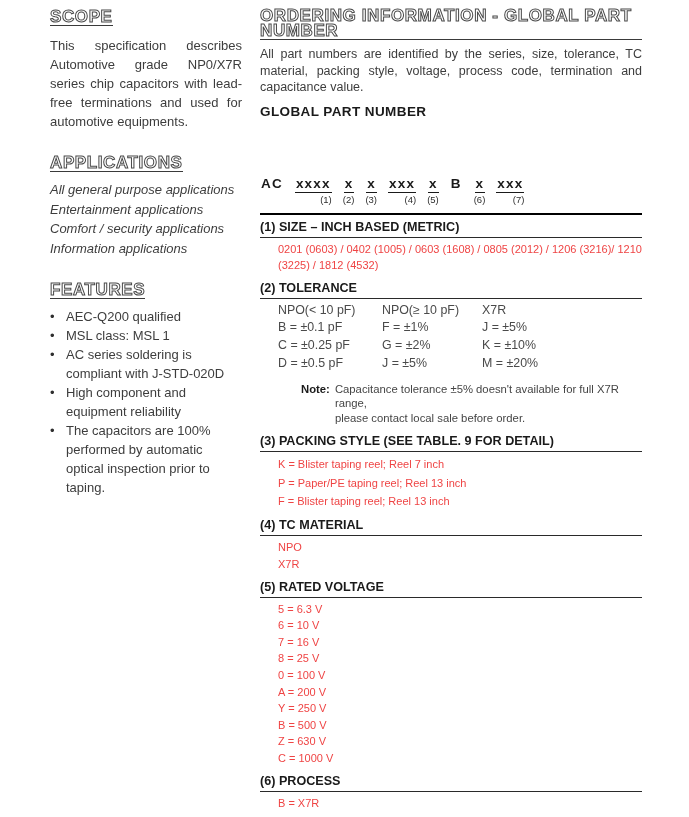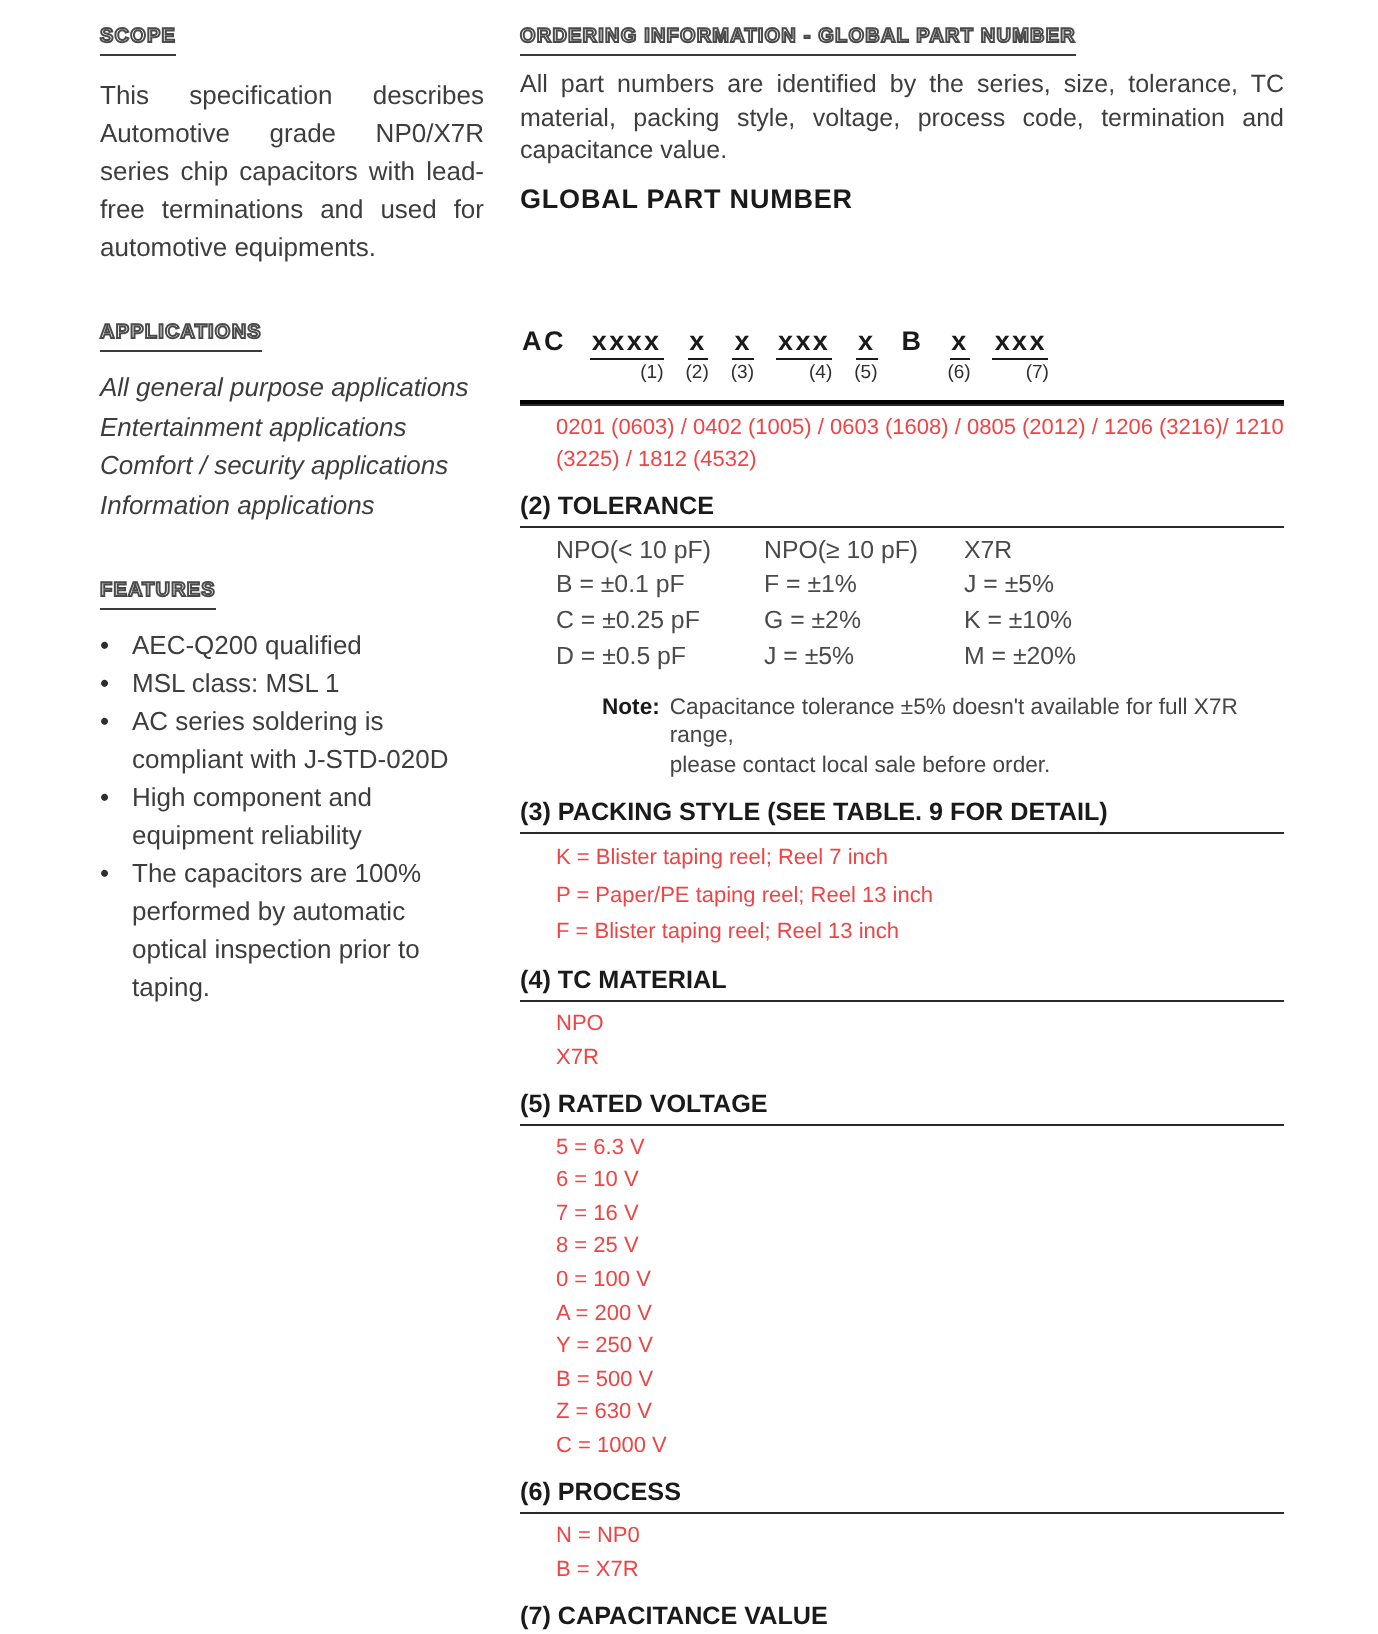--- a/index.html
+++ b/index.html
@@ -9,21 +9,21 @@
     color: #3d3d3d;
     -webkit-font-smoothing: antialiased;
   }
   .page { display: flex; box-sizing: border-box; padding: 8px 47px 0 50px; gap: 18px; }
   .col-left { width: 192px; flex-shrink: 0; }
   .col-right { flex: 1; min-width: 0; }
 
   
   .outline-heading {
     display: inline-block;
-    font-size: 10px; line-height: 15px; font-weight: 700;
+    font-size: 17px; line-height: 15px; font-weight: 700;
     letter-spacing: 0.6px;
     color: #000000;
     -webkit-text-fill-color: #ffffff;
     -webkit-text-stroke: 1px #4a4a4a;
     border-bottom: 1.6px solid #3a3a3a;
     padding-bottom: 1px;
   }
 
   
   .scope-body {
@@ -131,20 +131,21 @@
         <div class="pn-group"><span class="pn-text u">xxx</span><div class="pn-num">(4)</div></div>
         <div class="pn-group"><span class="pn-text u">x</span><div class="pn-num">(5)</div></div>
         <div class="pn-group"><span class="pn-text">B</span></div>
         <div class="pn-group"><span class="pn-text u">x</span><div class="pn-num">(6)</div></div>
         <div class="pn-group"><span class="pn-text u">xxx</span><div class="pn-num">(7)</div></div>
       </div>
     <hr class="thick-rule">
 
     <div id="sections">
         <div class="section sec-size">
+          <div class="sec-header">(1) SIZE – INCH BASED (METRIC)</div>
           <hr class="sec-rule">
           <div class="sec-body">
             <div class="sec-line">0201 (0603) / 0402 (1005) / 0603 (1608) / 0805 (2012) / 1206 (3216)/ 1210 (3225) / 1812 (4532)</div>
           </div>
         </div>
         <div class="section sec-tolerance">
           <div class="sec-header">(2) TOLERANCE</div>
           <hr class="sec-rule">
           <div class="sec-body">
             <div class="tol-table">
@@ -200,21 +201,20 @@
             <div class="sec-line">Y = 250 V</div>
             <div class="sec-line">B = 500 V</div>
             <div class="sec-line">Z = 630 V</div>
             <div class="sec-line">C = 1000 V</div>
           </div>
         </div>
         <div class="section sec-process">
           <div class="sec-header">(6) PROCESS</div>
           <hr class="sec-rule">
           <div class="sec-body">
-            <div class="sec-line">N = NP0</div>
             <div class="sec-line">B = X7R</div>
           </div>
         </div>
         <div class="section sec-capacitance-value">
           <div class="sec-header">(7) CAPACITANCE VALUE</div>
           <hr class="sec-rule">
           <div class="sec-body">
             <div class="sec-line">2 significant digits+number of zeros</div>
           </div>
         </div>

